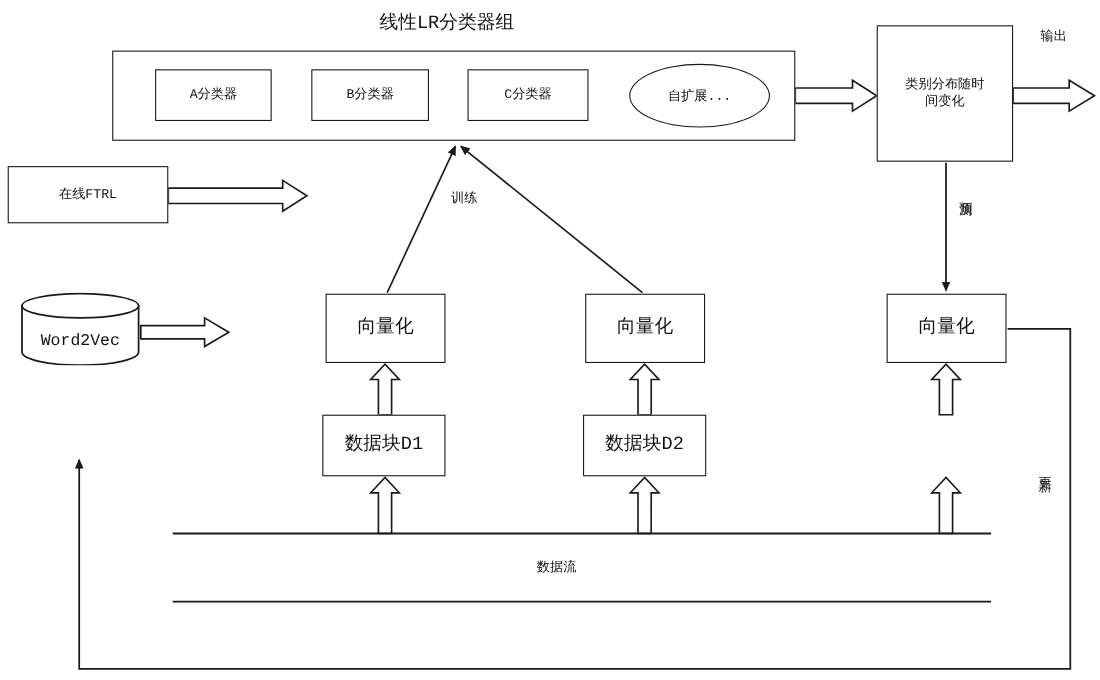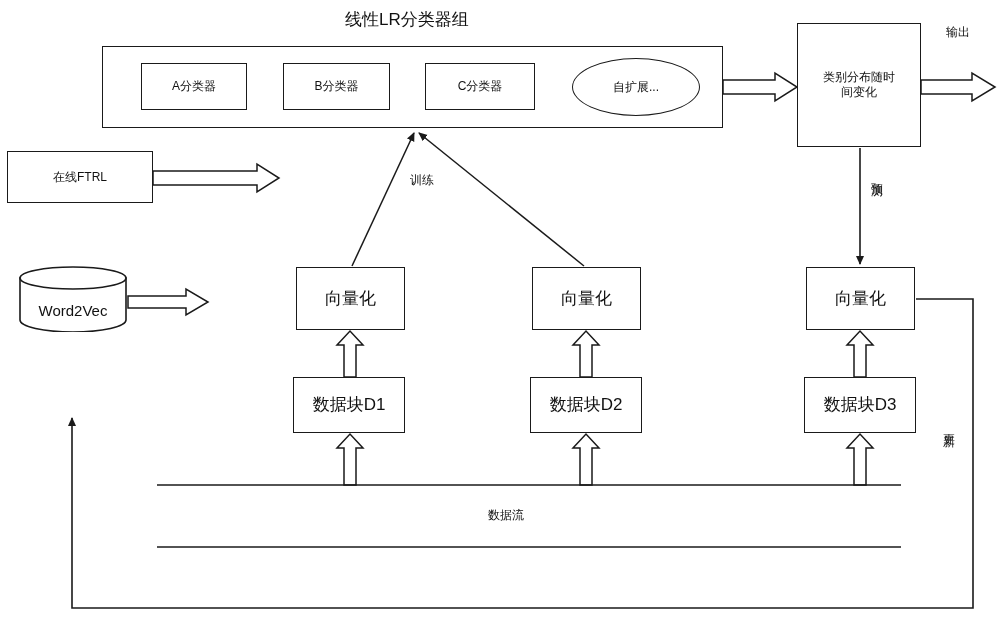--- a/index.html
+++ b/index.html
@@ -6,21 +6,21 @@
     margin: 0;
     padding: 0;
     background: #ffffff;
   }
   #canvas {
     position: relative;
     width: 1000px;
     height: 618px;
     background: #ffffff;
     overflow: hidden;
-    font-family: Liberation Sans, sans-serif;
+    font-family: Liberation Mono, monospace;
     color: #111111;
   }
   #svg-layer {
     position: absolute;
     left: 0; top: 0;
     width: 1000px;
     height: 618px;
   }
   .node {
     position: absolute;
@@ -201,21 +201,18 @@
   </div>
 
   <div class="node t17" style="left:293px; top:377px; width:112px; height:56px;">
     <span>数据块D1</span>
   </div>
 
   <div class="node t17" style="left:530px; top:377px; width:112px; height:56px;">
     <span>数据块D2</span>
   </div>
 
-  <div class="node t17" style="left:804px; top:377px; width:112px; height:56px;">
-    <span>数据块D3</span>
-  </div>
 
   <div class="label t16" style="left:488px; top:507px;">数据流</div>
 
   <div class="label-vert t16" style="left:940px; top:424px;">更新</div>
 
 </div>
 
 </body></html>

